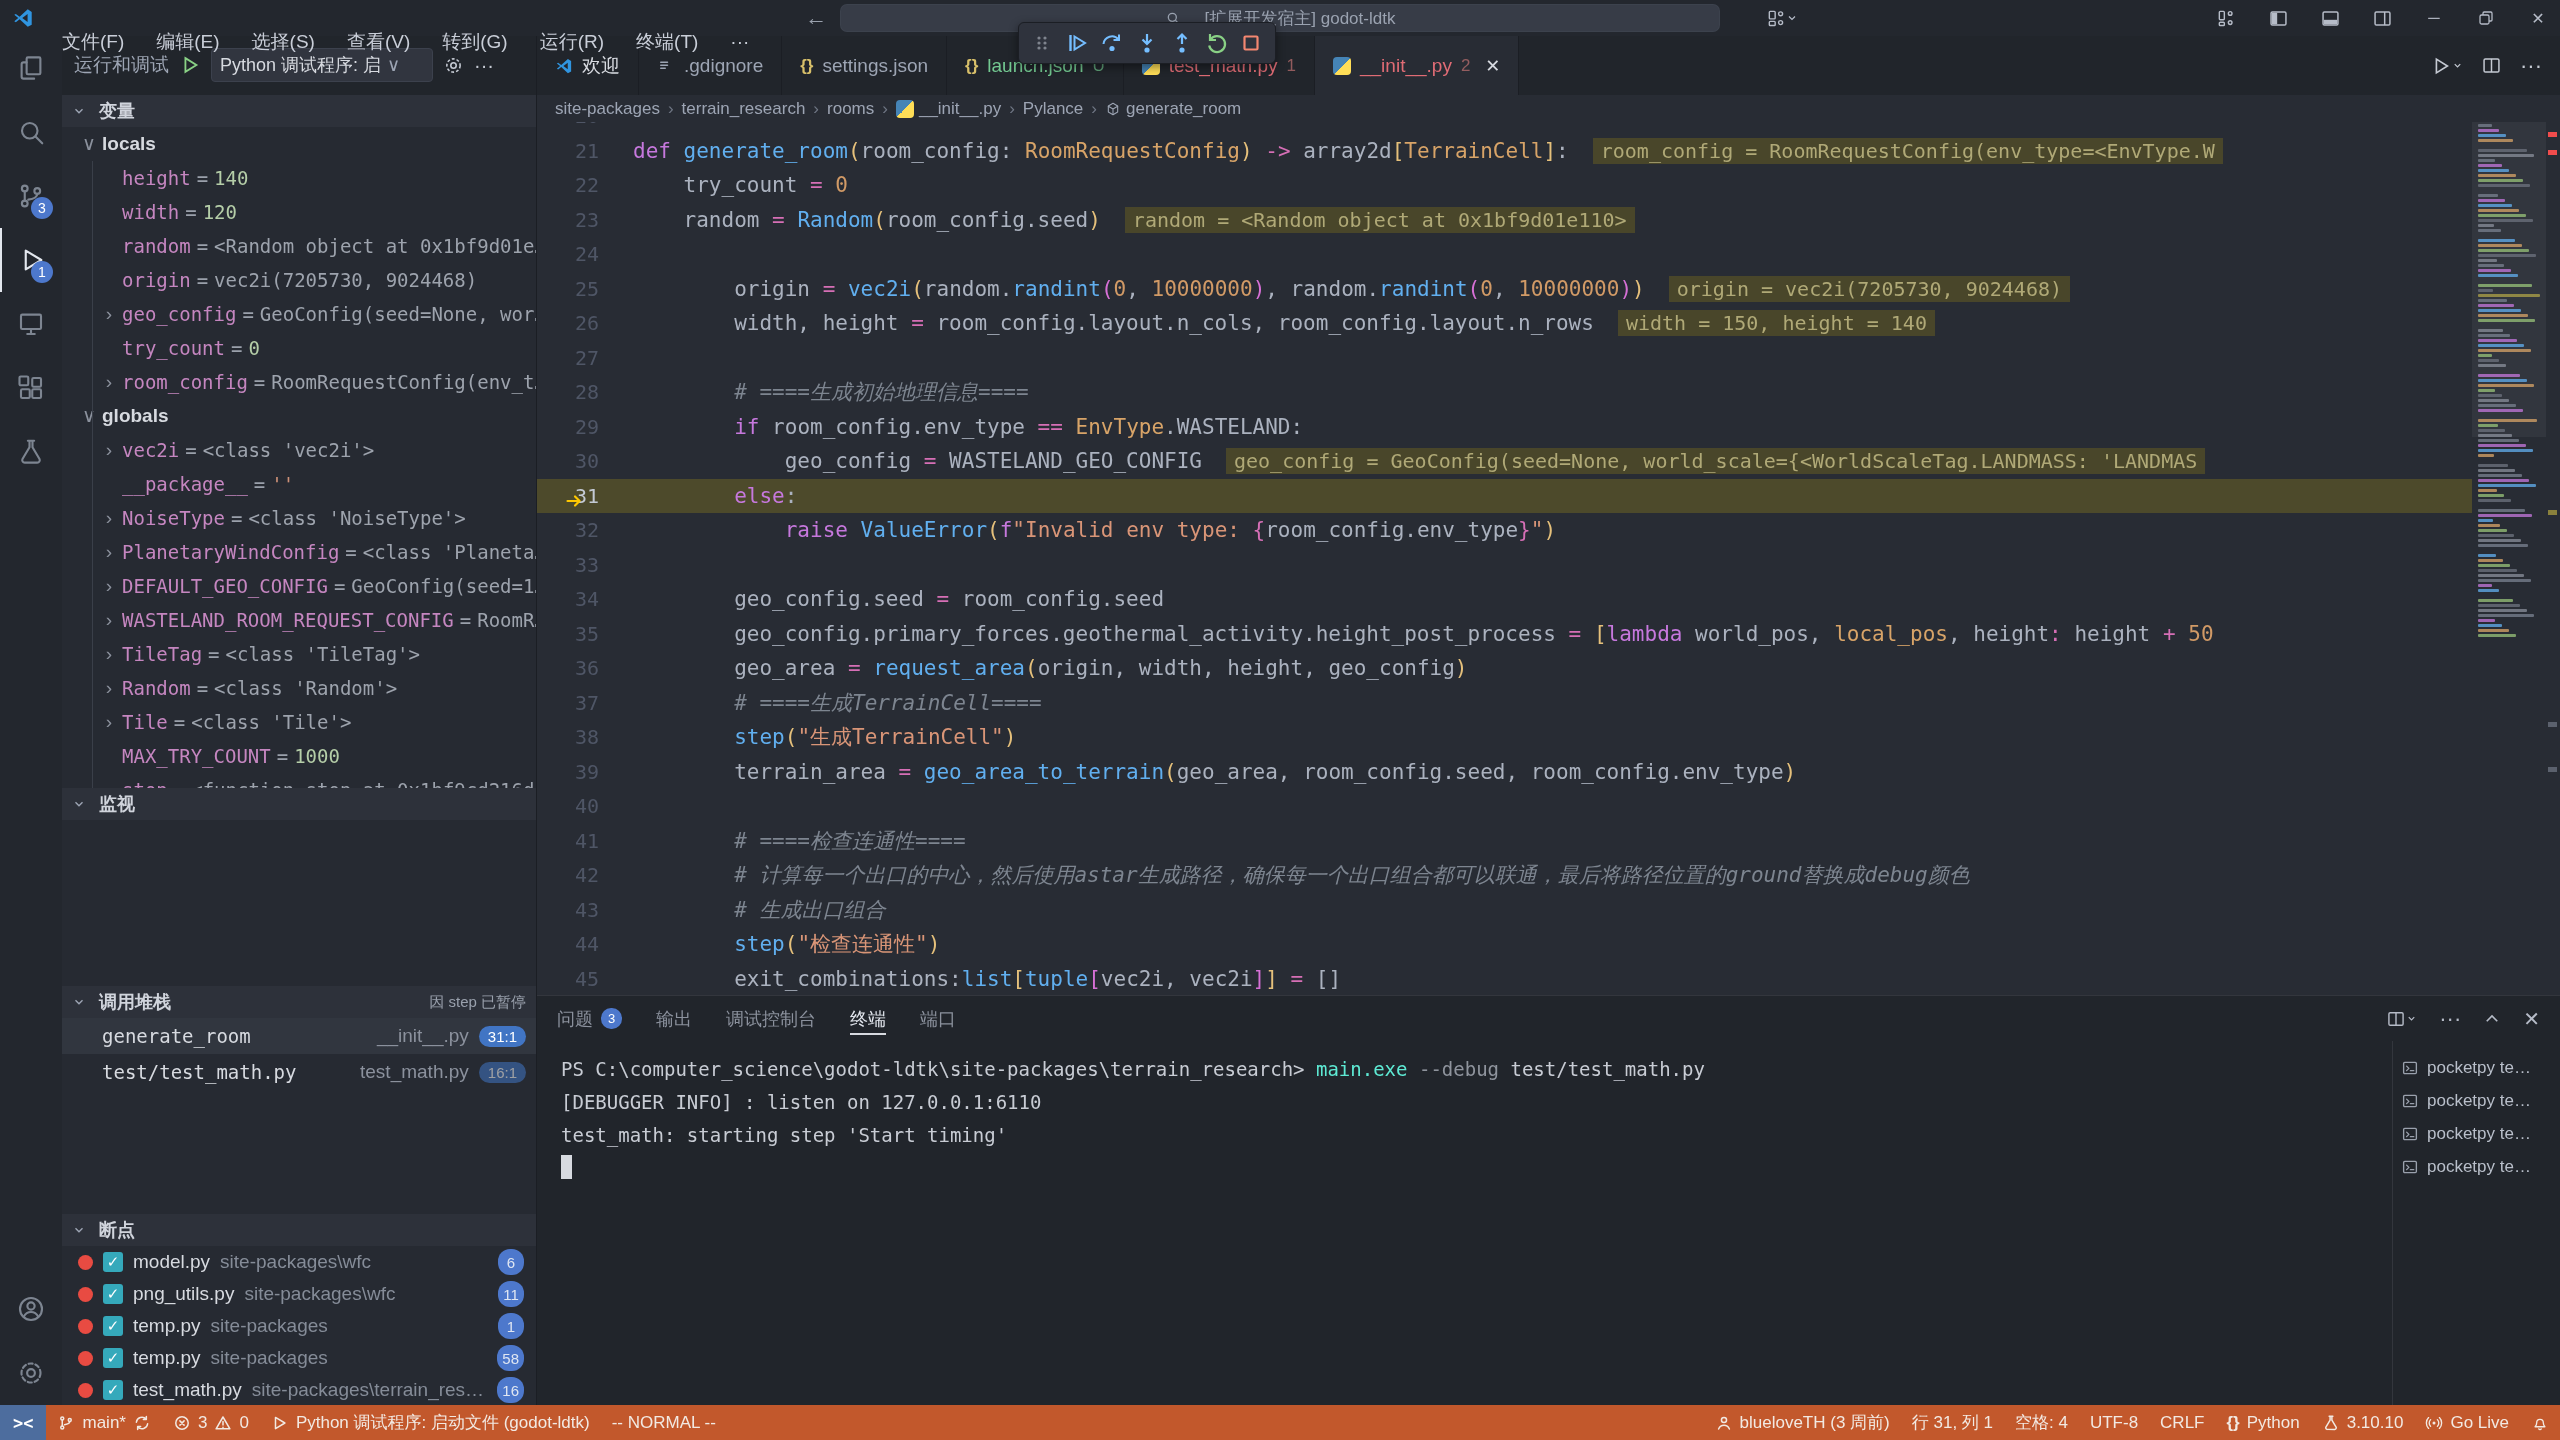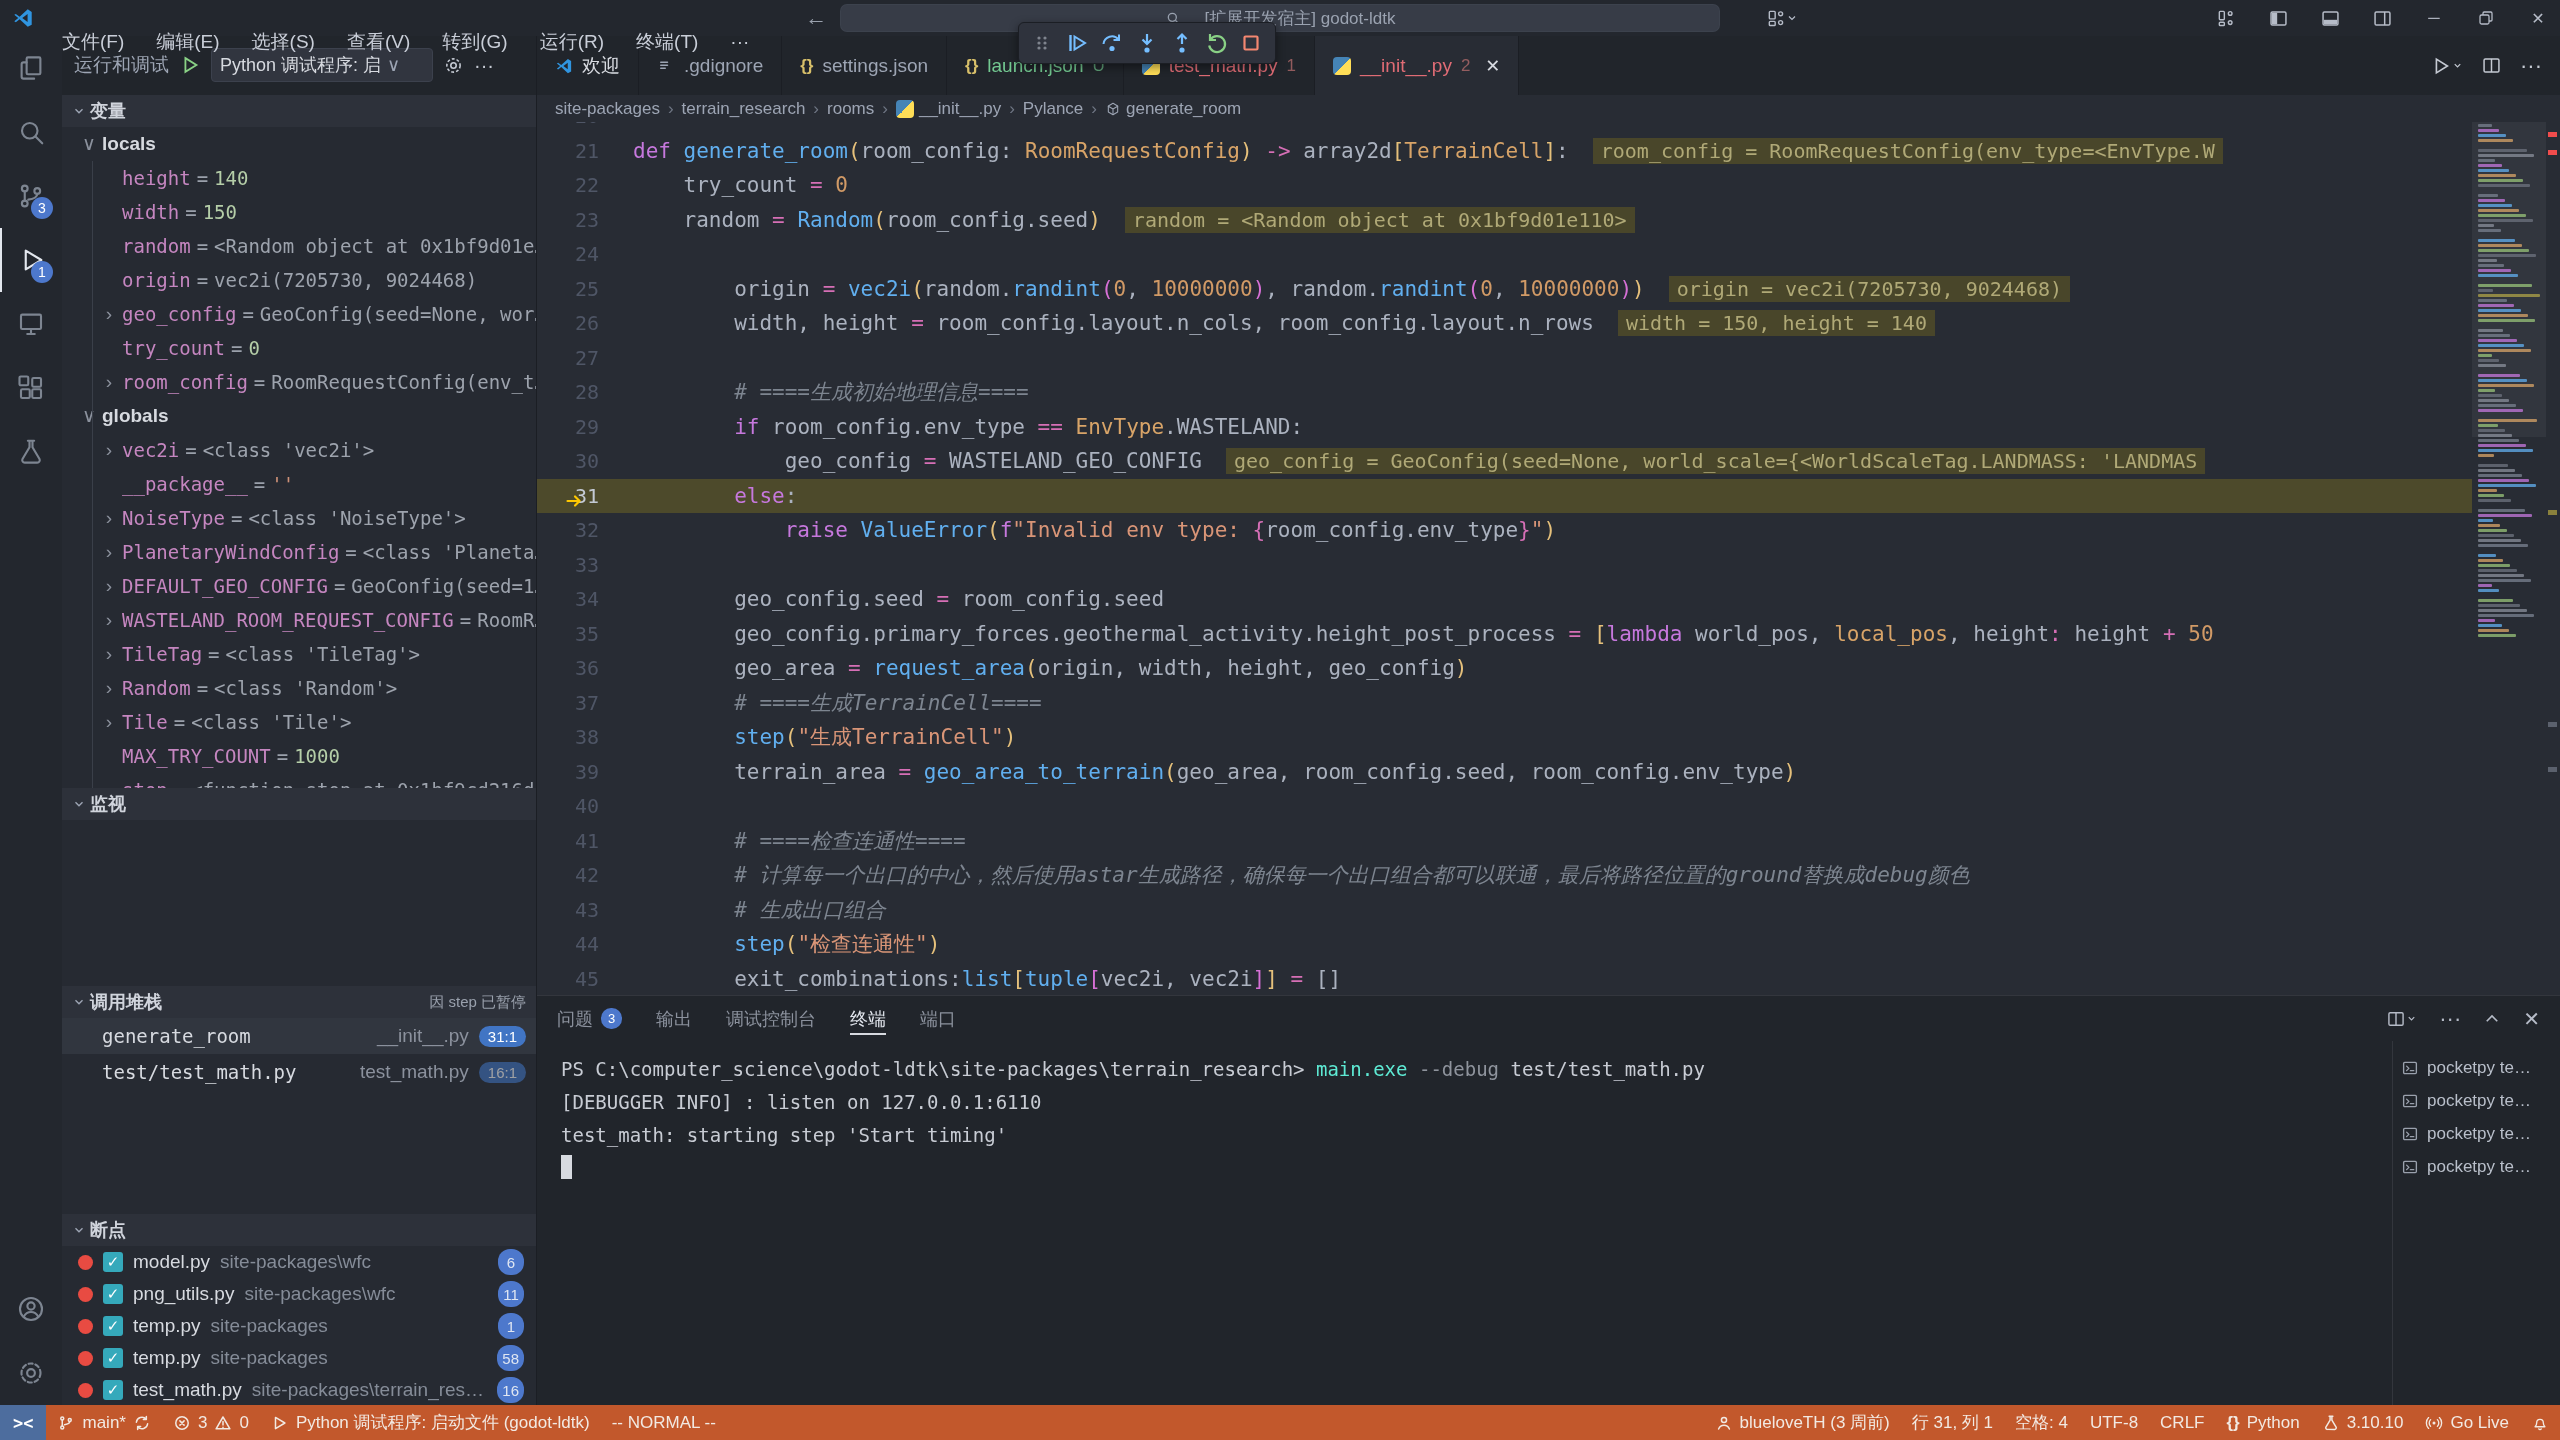--- a/index.html
+++ b/index.html
@@ -37,21 +37,21 @@
   .act-item.active { color:#e3e7ee; border-left:2px solid #e3e7ee; }
   .act-badge { position:absolute; right:9px; bottom:9px; min-width:22px; height:22px; border-radius:11px;
     background:#4d78cc; color:#fff; font-size:14px; display:flex; align-items:center; justify-content:center; padding:0 4px; }
 
   
   #sidebar { width:475px; background:#21252b; border-right:1px solid #1b1e24; display:flex; flex-direction:column; }
   #sb-toolbar { height:59px; display:flex; align-items:center; padding:0 12px; gap:10px; }
   #sb-title { font-size:19px; color:#9da5b4; white-space:nowrap; }
   #sb-select { height:34px; width:222px; background:#31353f; border:1px solid #3c414d; border-radius:4px;
     display:flex; align-items:center; padding:0 8px; gap:6px; font-size:18px; color:#d7dae0; overflow:hidden; }
-  .sec-header { height:32px; background:#2d313a; display:flex; align-items:center; gap:4px;
+  .sec-header { height:32px; background:#2d313a; display:flex; align-items:center; gap:13px;
     padding:0 10px; font-size:18px; font-weight:bold; color:#d0d4dc; flex:none; }
   .sec-header .spacer { flex:1; }
   .sec-note { font-weight:normal; font-size:15px; color:#9aa1ad; }
   .tree { background:#262a32; overflow:hidden; position:relative; }
   #var-content { height:662px; }
   #watch-content { height:166px; }
   #cs-content { height:196px; }
   #bp-content { height:159px; background:#262a32; }
   .trow { height:34px; display:flex; align-items:center; font-size:19px; white-space:nowrap; overflow:hidden; }
   .trow .tw { color:#8b919d; width:26px; text-align:center; flex:none; }
@@ -394,21 +394,21 @@
         <div class="trow" style="padding-left: 34px;">
           <span class="tw"></span>
           <span class="vname mono">height</span>
           <span class="veq mono">=</span>
           <span class="v-num mono">140</span>
         </div>
         <div class="trow" style="padding-left: 34px;">
           <span class="tw"></span>
           <span class="vname mono">width</span>
           <span class="veq mono">=</span>
-          <span class="v-num mono">150</span>
+          <span class="v-num mono">120</span>
         </div>
         <div class="trow" style="padding-left: 34px;">
           <span class="tw"></span>
           <span class="vname mono">random</span>
           <span class="veq mono">=</span>
           <span class="v-obj mono">&lt;Random object at 0x1bf9d01e…</span>
         </div>
         <div class="trow" style="padding-left: 34px;">
           <span class="tw"></span>
           <span class="vname mono">origin</span>

